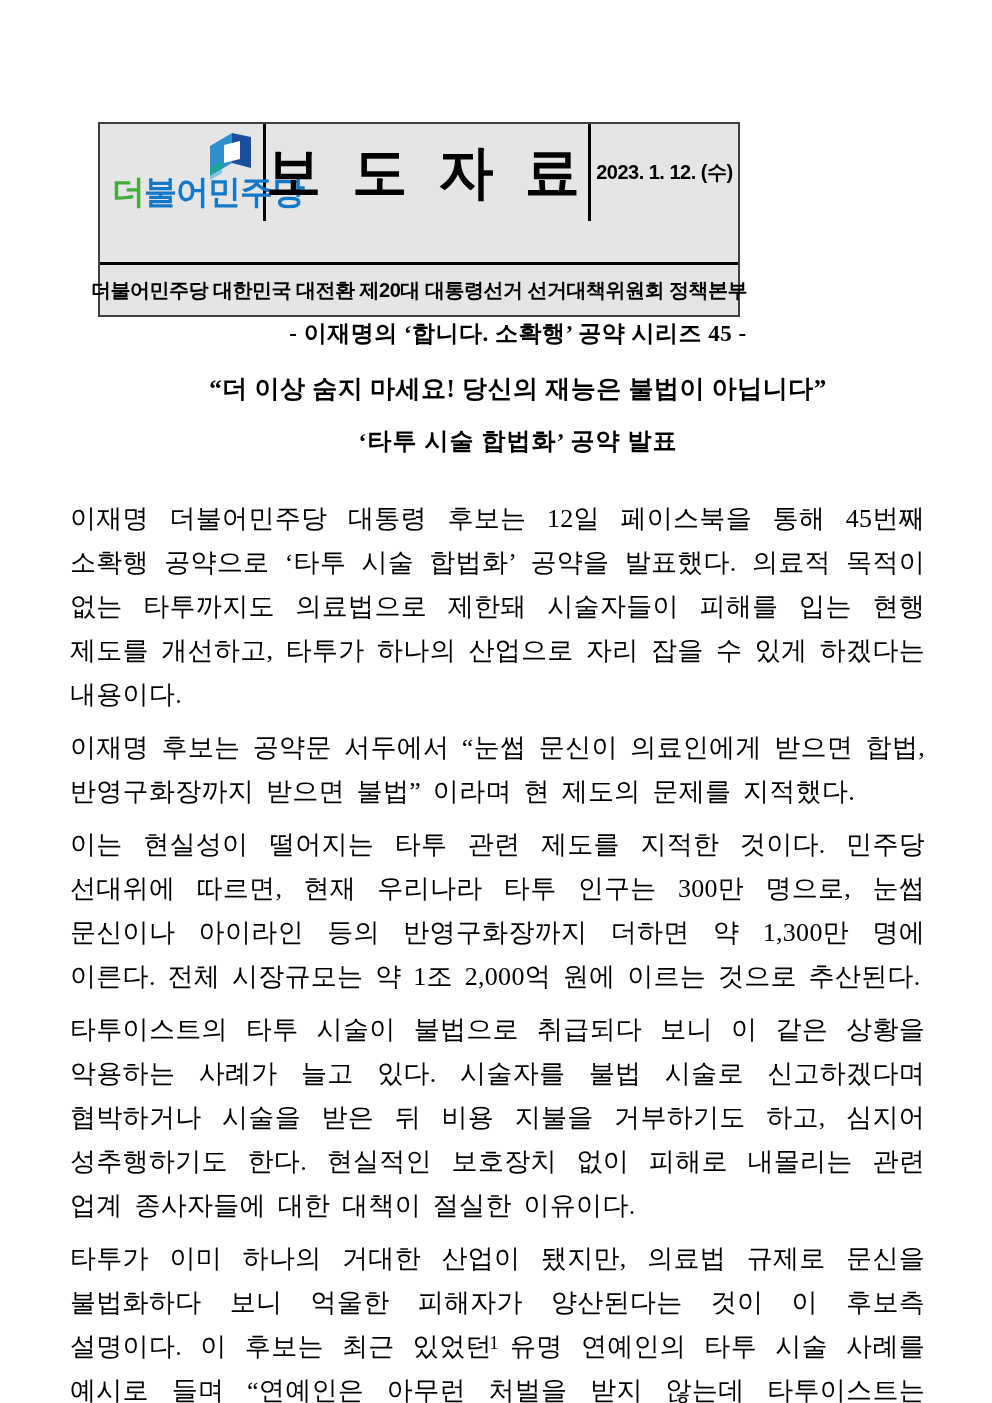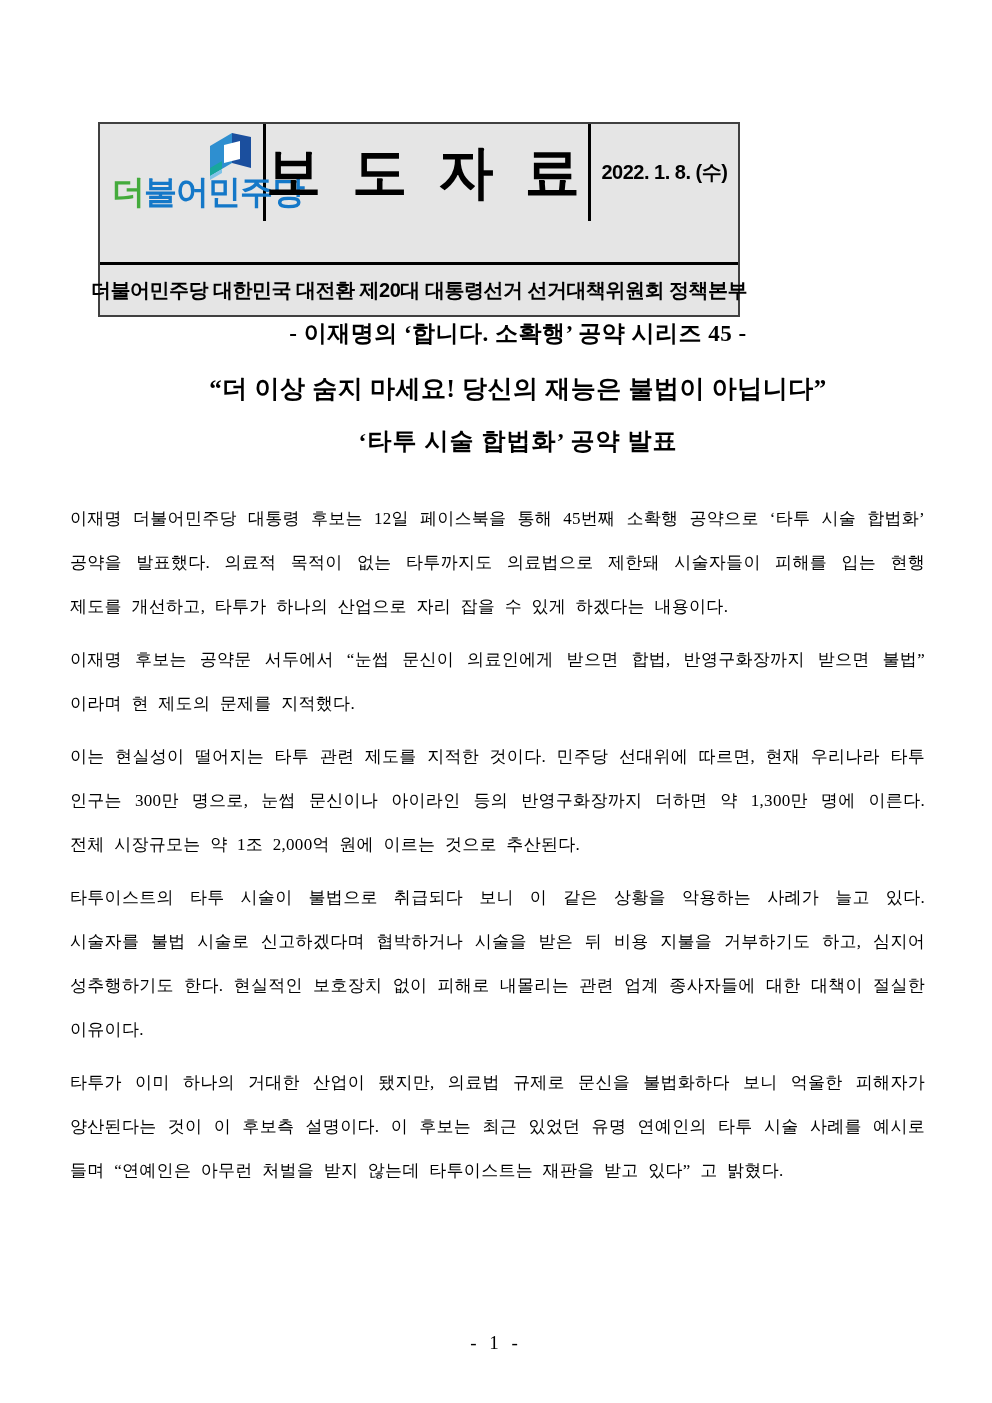--- a/index.html
+++ b/index.html
@@ -123,21 +123,21 @@
   }
 
   
   .body-text {
     position: absolute;
     top: 497px;
     left: 70px;
     width: 855px;
   }
   .body-text p {
-    font-size: 17px;
+    font-size: 26px;
     line-height: 44px;
     text-align: justify;
     word-spacing: 5px;
     letter-spacing: 0.3px;
     margin-bottom: 9px;
     word-break: keep-all;
     overflow-wrap: break-word;
   }
 
   
@@ -165,21 +165,21 @@
           <polygon points="3,48 3,40 15,33 15,41" fill="#18a79d"></polygon>
           <polygon points="3,52 3,48 15,41 15,45" fill="#7fc3e8"></polygon>
           <polygon points="17,17 33,13 33,31 17,35" fill="#ffffff"></polygon>
         </svg>
         <span class="logo-text">더불어민주당</span>
       </div>
       <div class="title-cell">
         <span class="press-title">보 도 자 료</span>
       </div>
       <div class="date-cell">
-        <span class="press-date">2022. 1. 8. (수)</span>
+        <span class="press-date">2023. 1. 12. (수)</span>
       </div>
     </div>
     <div class="press-box-row2">
       <span class="press-subtitle">더불어민주당 대한민국 대전환 제20대 대통령선거 선거대책위원회 정책본부</span>
     </div>
   </div>
 
   <div class="headline">
     <div class="headline-line1">- 이재명의  ‘합니다. 소확행’  공약 시리즈 45 -</div>
     <div class="headline-line2">“더 이상 숨지 마세요! 당신의 재능은 불법이 아닙니다”</div>

